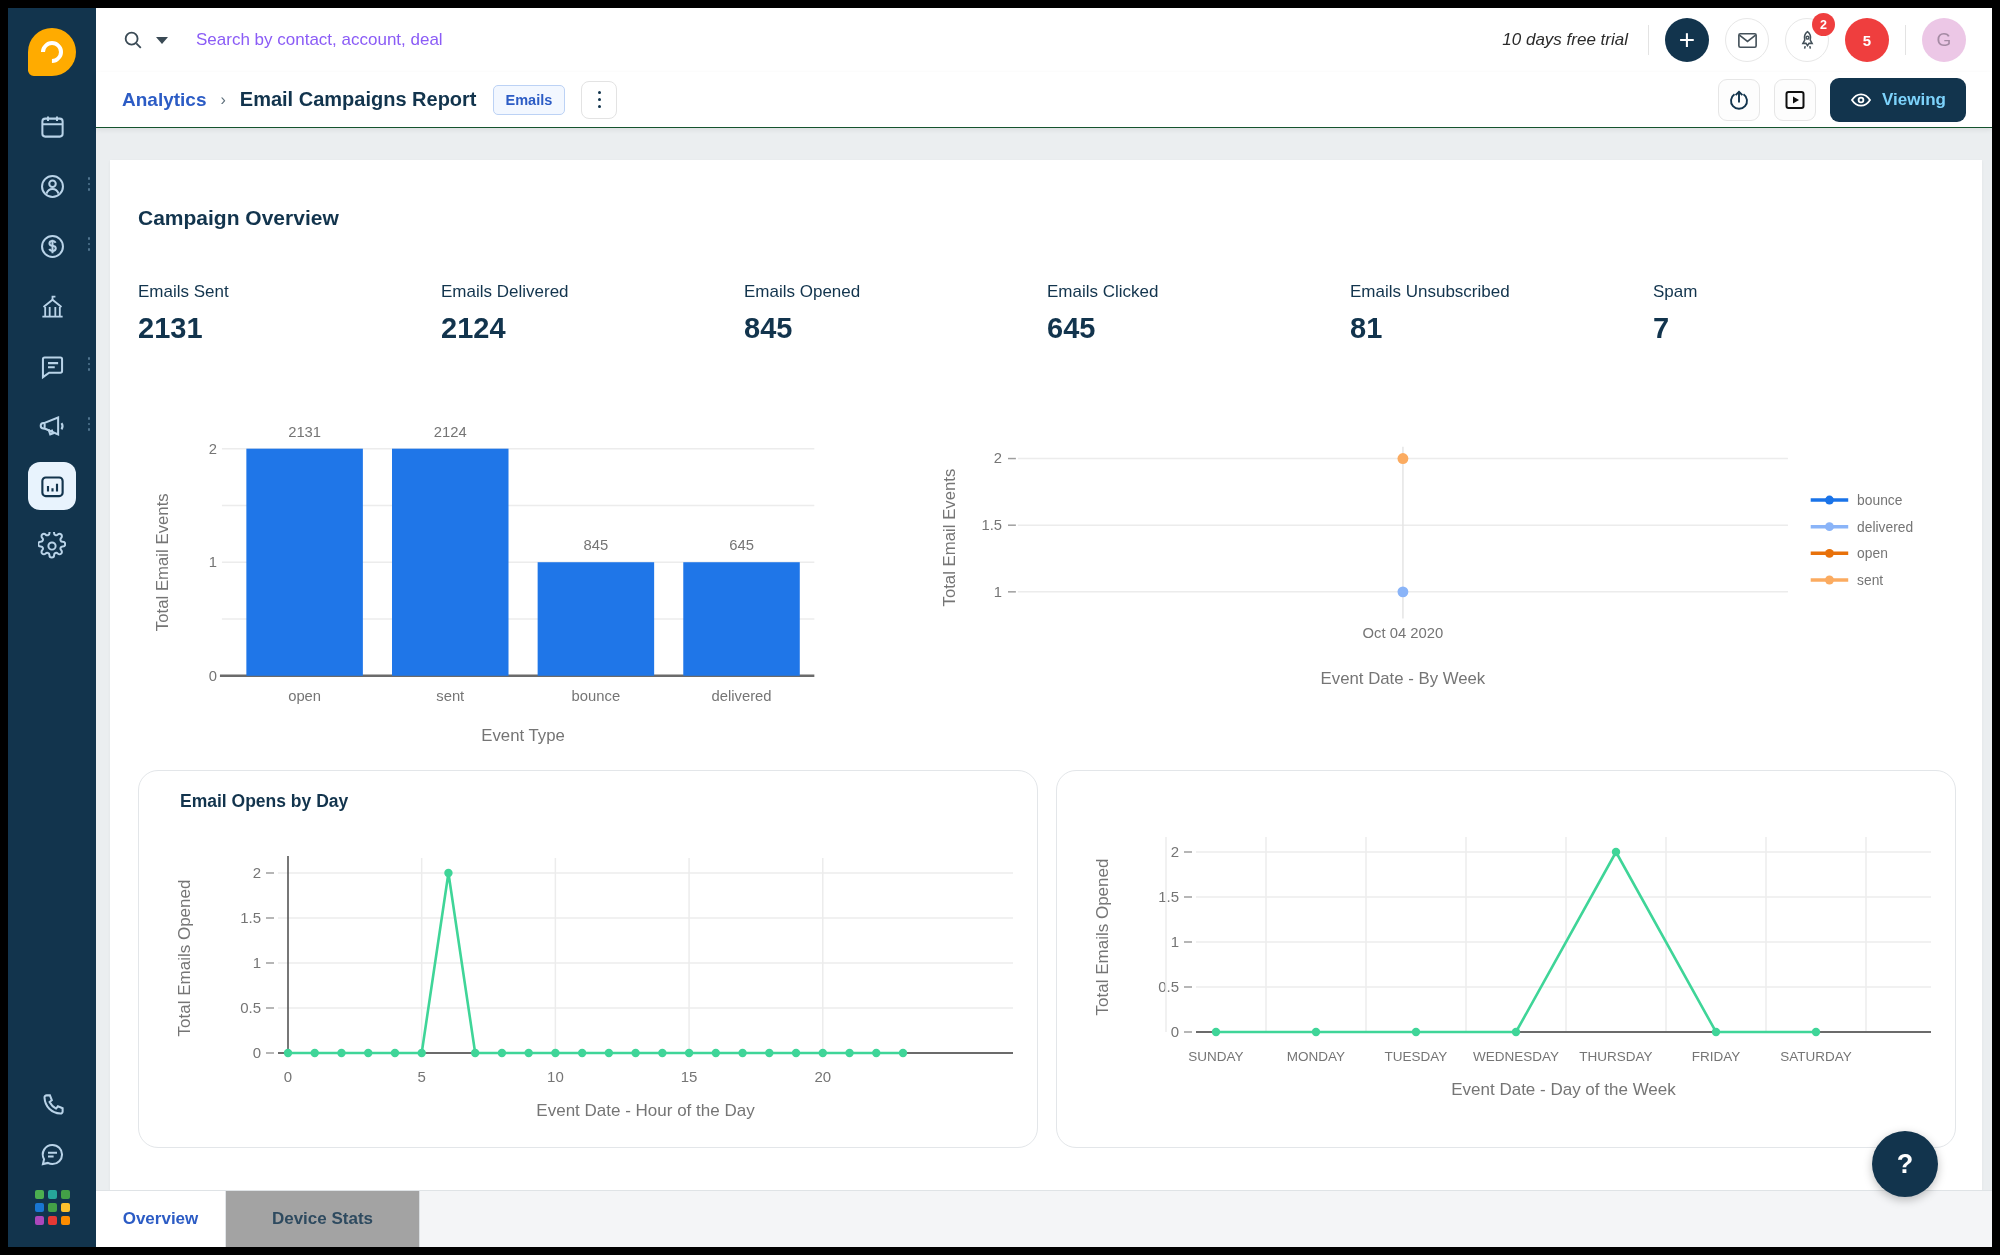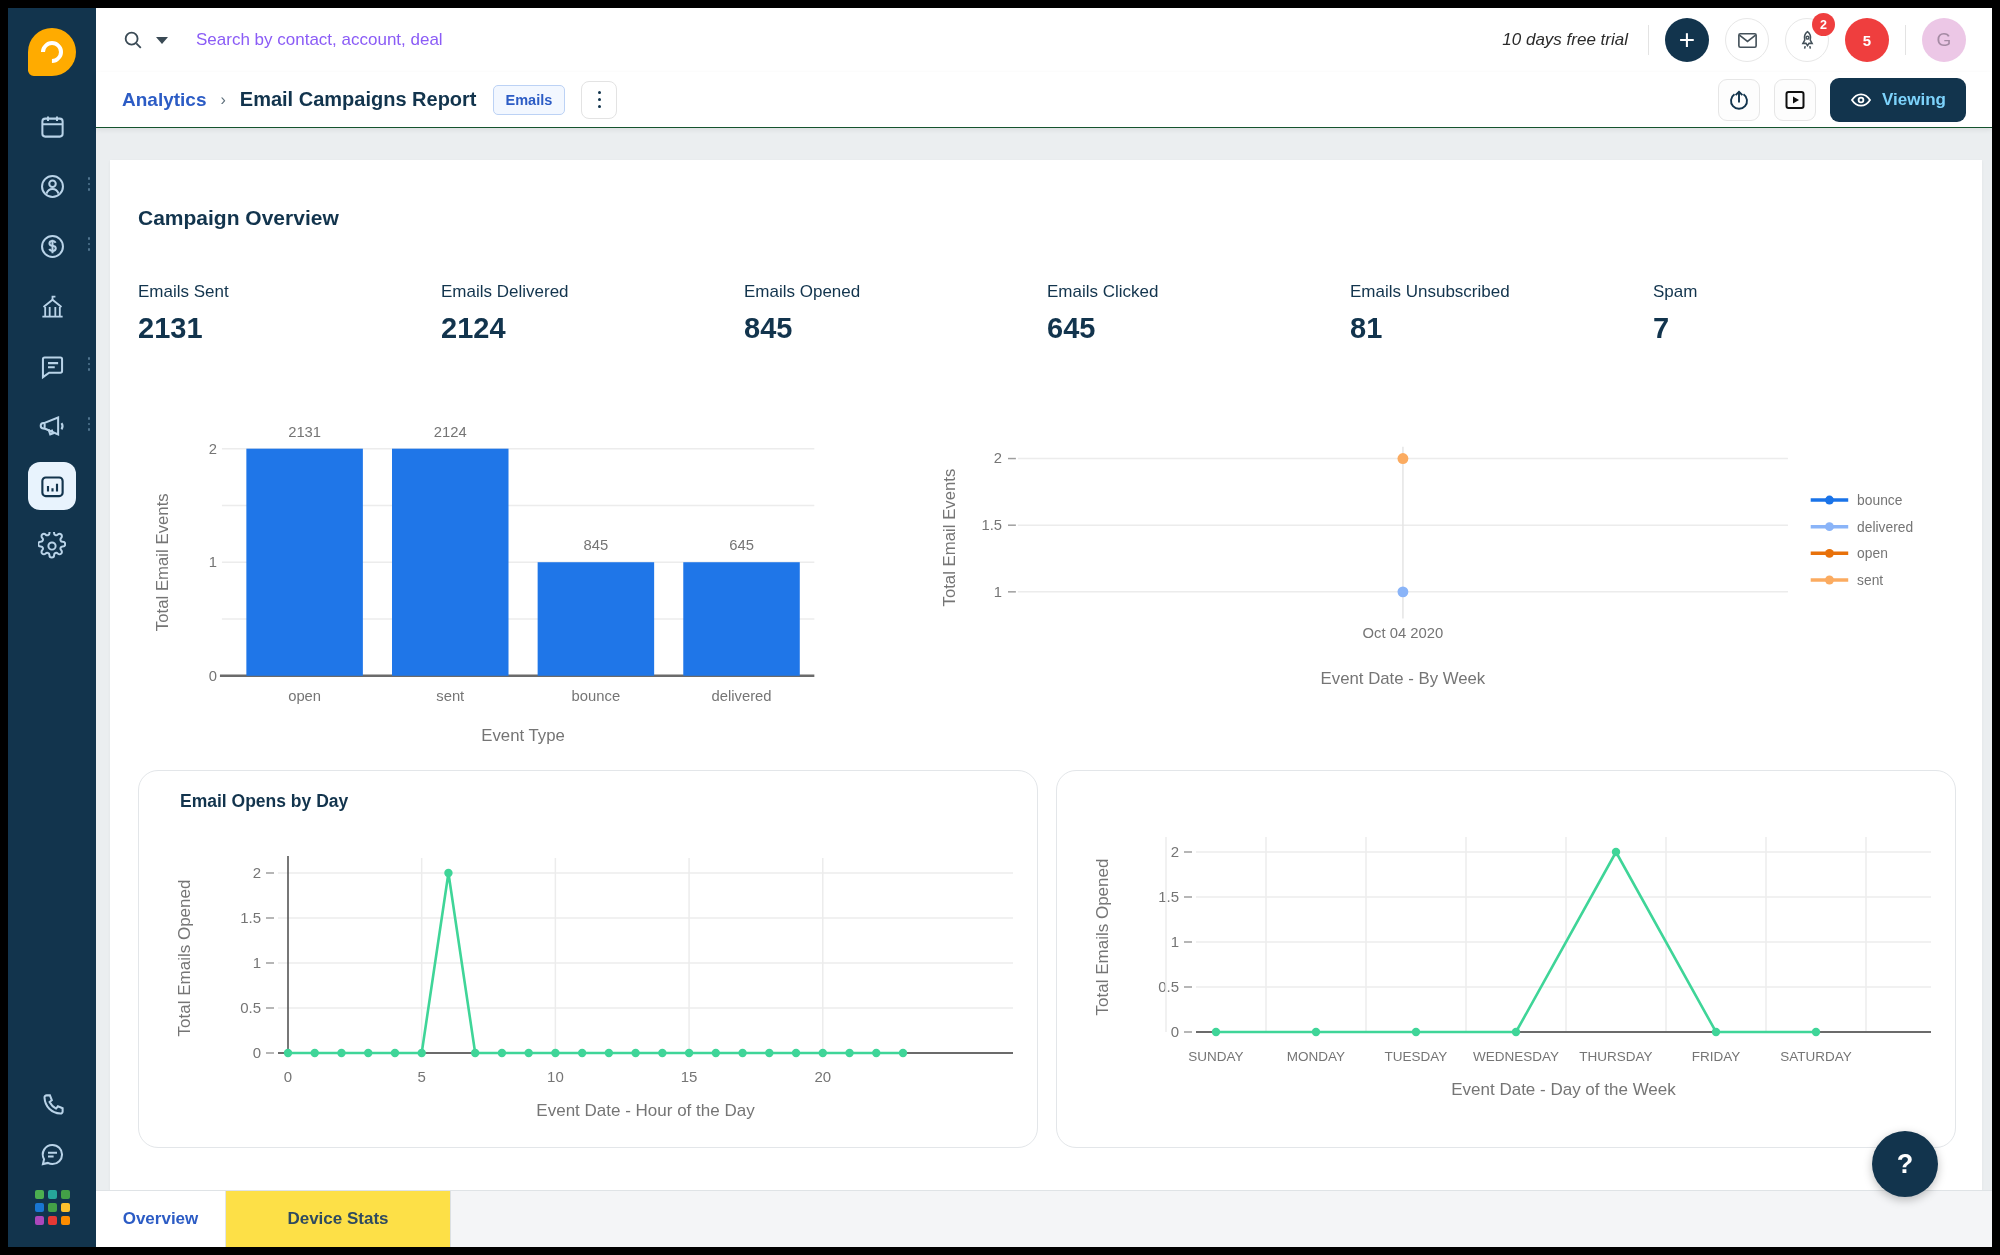--- a/index.html
+++ b/index.html
@@ -60,21 +60,21 @@
 
   .charts-row { display:flex; margin-top:62px; gap:100px; }
   .cards-row { display:flex; gap:18px; margin-top:18px; }
   .card { flex:1; border:1px solid #e3e6e9; border-radius:20px; background:#fff; padding:20px 29px; min-width:0; }
   .card-title { color:#12344d; font-size:17.5px; font-weight:bold; margin-left:12px; }
   svg text { font-family:"Liberation Sans",sans-serif; }
 
   .tabbar { height:57px; background:#f4f5f7; border-top:1px solid #dfe3e6; display:flex; flex-shrink:0; }
   .tab { display:flex; align-items:center; justify-content:center; font-size:17px; font-weight:bold; cursor:pointer; }
   .tab-active { width:130px; background:#fff; color:#2c5cc5; border-right:1px solid #e2e5e8; }
-  .tab-idle { width:225px; background:#fde047; color:#2e4a5f; border-right:1px solid #dbdfe2; }
+  .tab-idle { width:194px; background:#a3a3a3; color:#2e4a5f; border-right:1px solid #dbdfe2; }
 
   .help-fab { position:absolute; right:54px; bottom:50px; width:66px; height:66px; border-radius:50%; background:#12344d; color:#fff; font-size:27px; font-weight:bold; display:flex; align-items:center; justify-content:center; box-shadow:0 3px 10px rgba(0,0,0,.25); cursor:pointer; }
 </style>
 </head>
 <body>
 
 <div class="screen">
 <div class="frame">
 
   <div class="sidebar">

